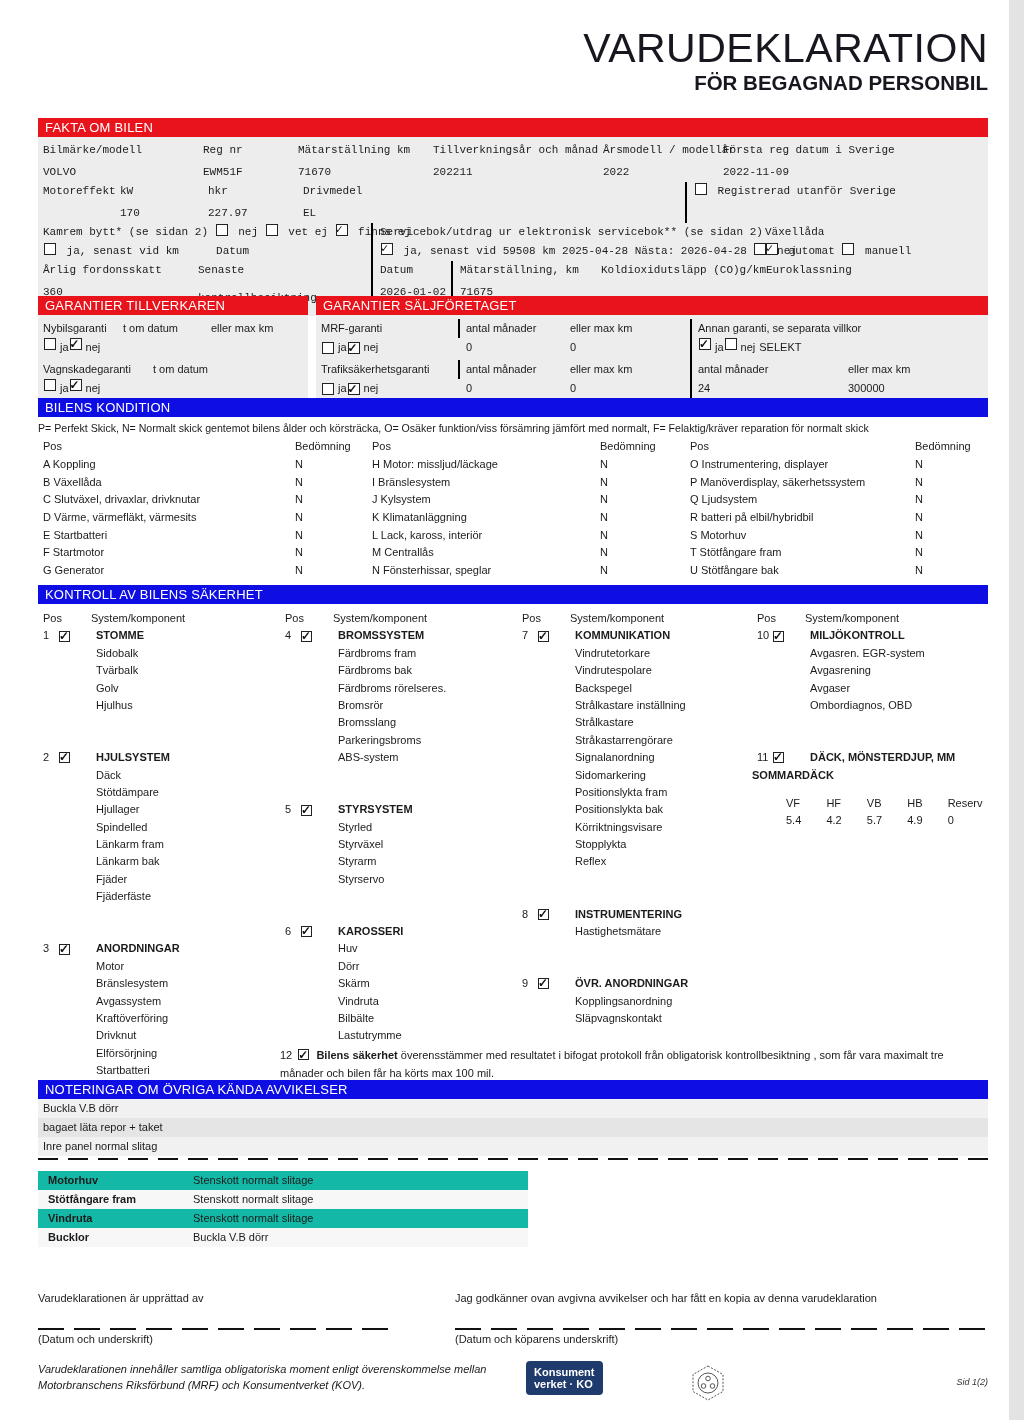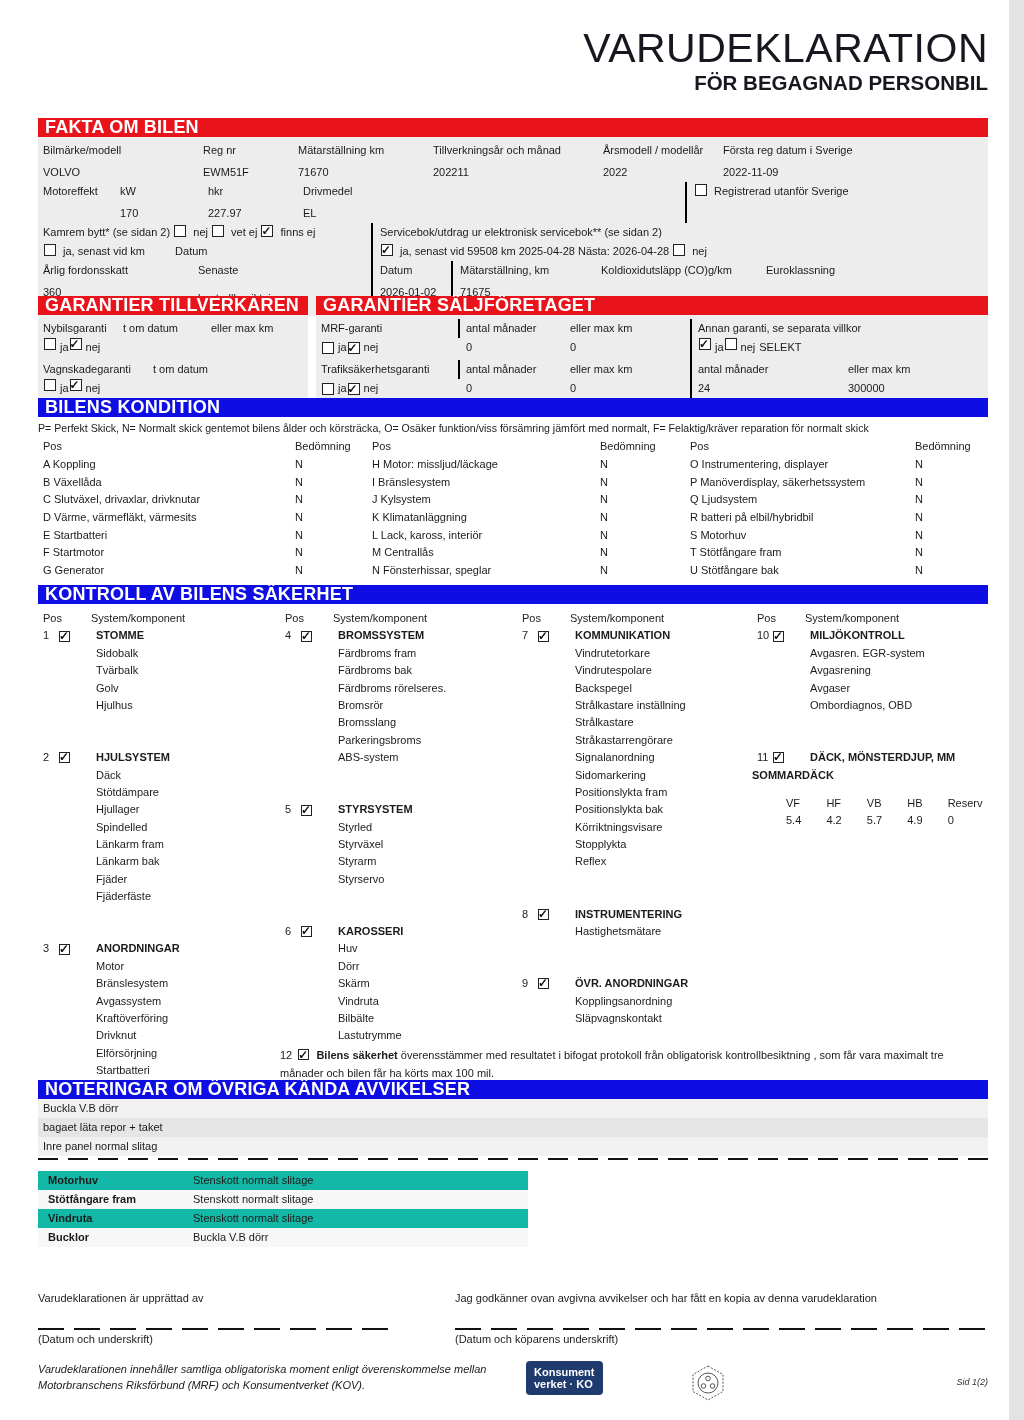--- a/index.html
+++ b/index.html
@@ -3,21 +3,21 @@
 <meta charset="utf-8">
 <style>
   html,body{margin:0;padding:0;background:#f2f2f2;}
   .page{position:relative;width:1024px;height:1420px;background:#fff;overflow:hidden;
         font-family:"Liberation Sans",sans-serif;color:#1b1b1b;}
   .edge-right{position:absolute;right:0;top:0;width:15px;height:100%;background:#e3e3e3;}
   .content{position:absolute;left:38px;top:0;width:950px;height:1420px;}
   .sec{position:absolute;left:0;width:950px;}
 
   
-  .bar{color:#fff;font-weight:bold;font-size:18px;height:19px;line-height:19px;padding:0 7px;letter-spacing:.2px;}
+  .bar{color:#fff;font-weight:normal;font-size:13px;height:19px;line-height:19px;padding:0 7px;letter-spacing:.2px;}
   .bar.red{background:var(--header_red,#e8131b);}
   .bar.blue{background:var(--header_blue,#0e0ee4);}
 
   
   #sec-title{top:26px;text-align:right;}
   .doc-title{font-size:41px;font-weight:400;letter-spacing:.5px;color:#17171f;line-height:44px;}
   .doc-subtitle{font-size:20.5px;font-weight:bold;color:#17171f;margin-top:1px;}
 
   
   .gray{background:var(--panel_gray,#ededed);}
@@ -26,21 +26,21 @@
   .f-label,.f-value,.inl{font-size:11px;height:19px;line-height:19px;white-space:nowrap;}
   .f-value{margin-top:3px;}
   .vline{border-left:2px solid #000;padding-left:7px;}
 
   
   .cb{display:inline-block;width:10px;height:10px;border:1.4px solid #222;background:#fff;position:relative;
       vertical-align:-1px;margin:0 4px 0 1px;flex:none;}
   .cb.checked::after{content:"✓";position:absolute;left:-1px;top:-4px;font-size:12px;font-weight:700;color:#111;}
 
   #sec-fakta{top:118px;}
-  #sec-fakta .gray{padding:4px 0 8px 0;}
+  #sec-fakta .gray{padding:4px 0 8px 0;font-family:Liberation Mono, monospace;}
   #sec-garantier{top:296px;display:flex;}
   .gar-left{width:270px;margin-right:8px;}
   .gar-right{flex:1;}
   .gar-left .gray,.gar-right .gray{padding:4px 0 6px 0;min-height:72px;box-sizing:border-box;}
   .g-row{display:flex;padding-left:5px;font-size:11px;height:19px;line-height:19px;}
 
   
   #sec-kondition{top:398px;}
   .kon-legend{font-size:10.6px;height:20px;line-height:22px;white-space:nowrap;}
   .kon-grid{display:flex;}
@@ -196,20 +196,29 @@
           </div>
           <div class="f-cell vline" style="width:386px">
             <span class="inl">Servicebok/utdrag ur elektronisk servicebok** (se sidan 2)</span>
             <span class="inl">
               <span class="cb checked"></span>
               <span>ja, senast vid 59508 km  2025-04-28 Nästa: 2026-04-28</span>
               <span class="cb"></span>
               <span>nej</span>
             </span>
           </div>
+          <div class="f-cell" style="flex:1;padding-left:8px">
+            <span class="inl">Växellåda</span>
+            <span class="inl">
+              <span class="cb checked"></span>
+              <span>automat</span>
+              <span class="cb"></span>
+              <span>manuell</span>
+            </span>
+          </div>
         </div>
 
         <div class="f-row">
           <div class="f-cell" style="width:155px">
             <span class="f-label">Årlig fordonsskatt</span>
             <span class="f-value">360</span>
           </div>
           <div class="f-cell" style="width:173px">
             <span class="f-label">Senaste</span>
             <span class="f-label" style="margin-top:9px">kontrollbesiktning</span>

